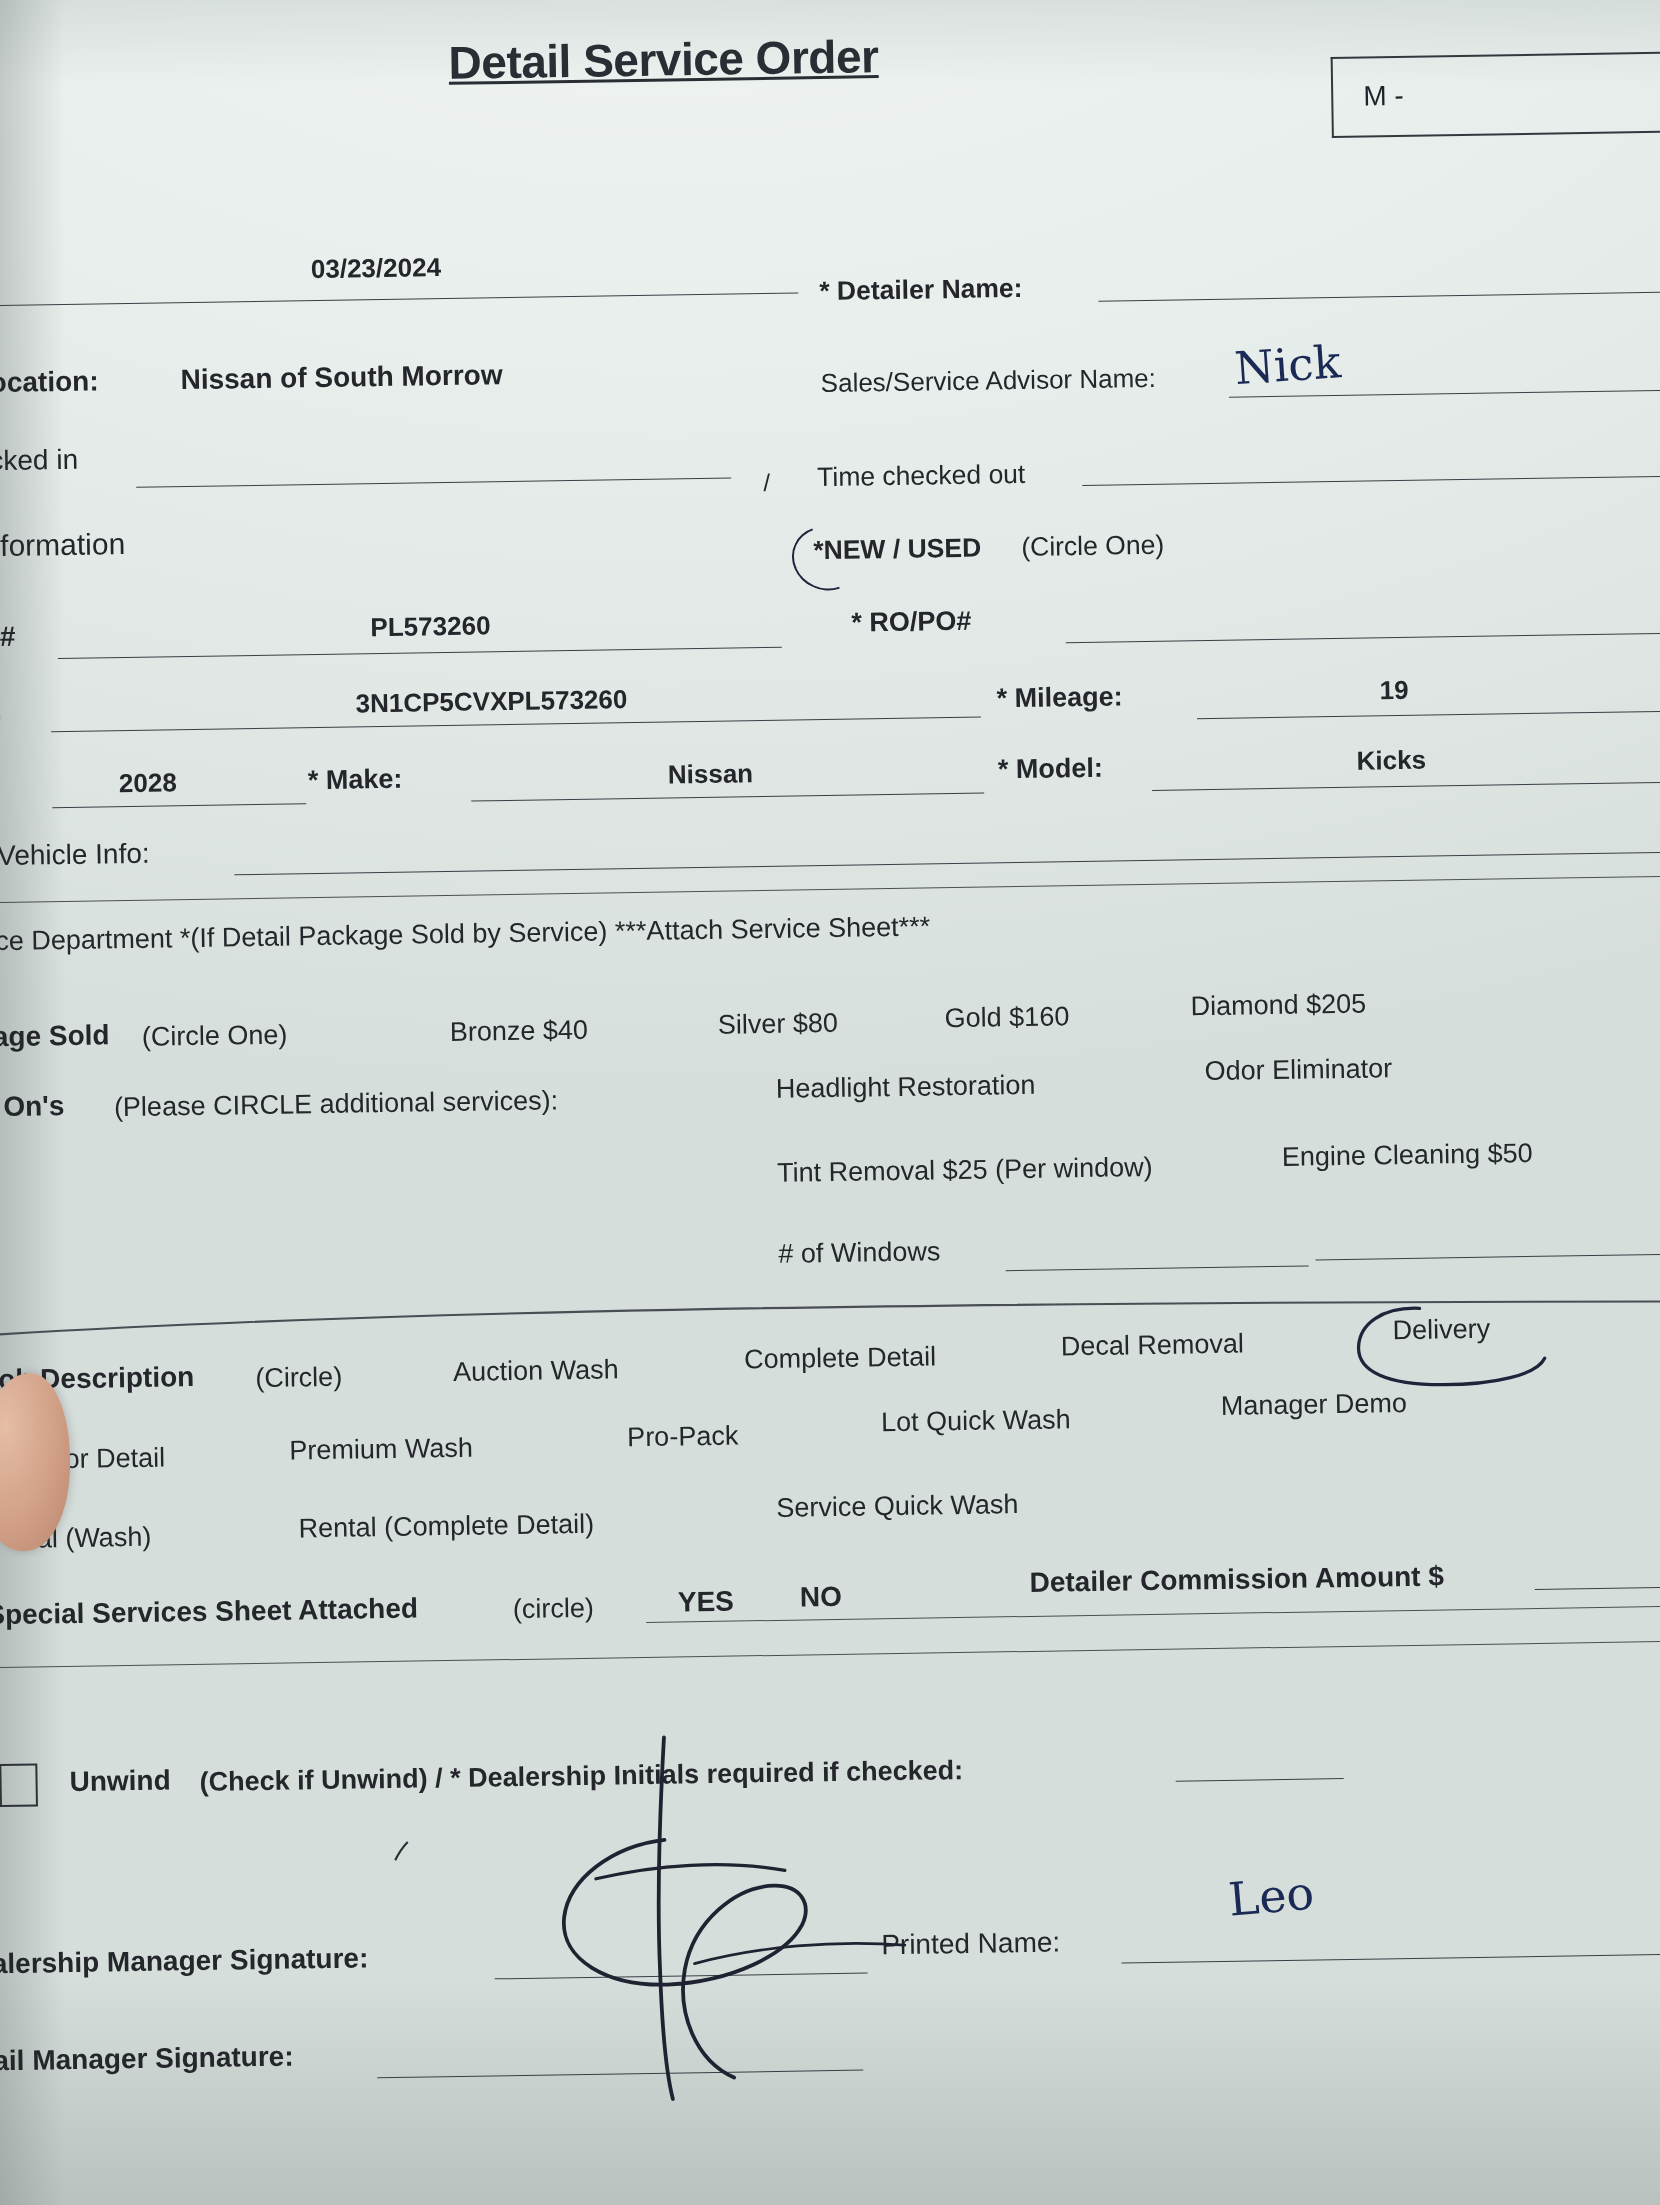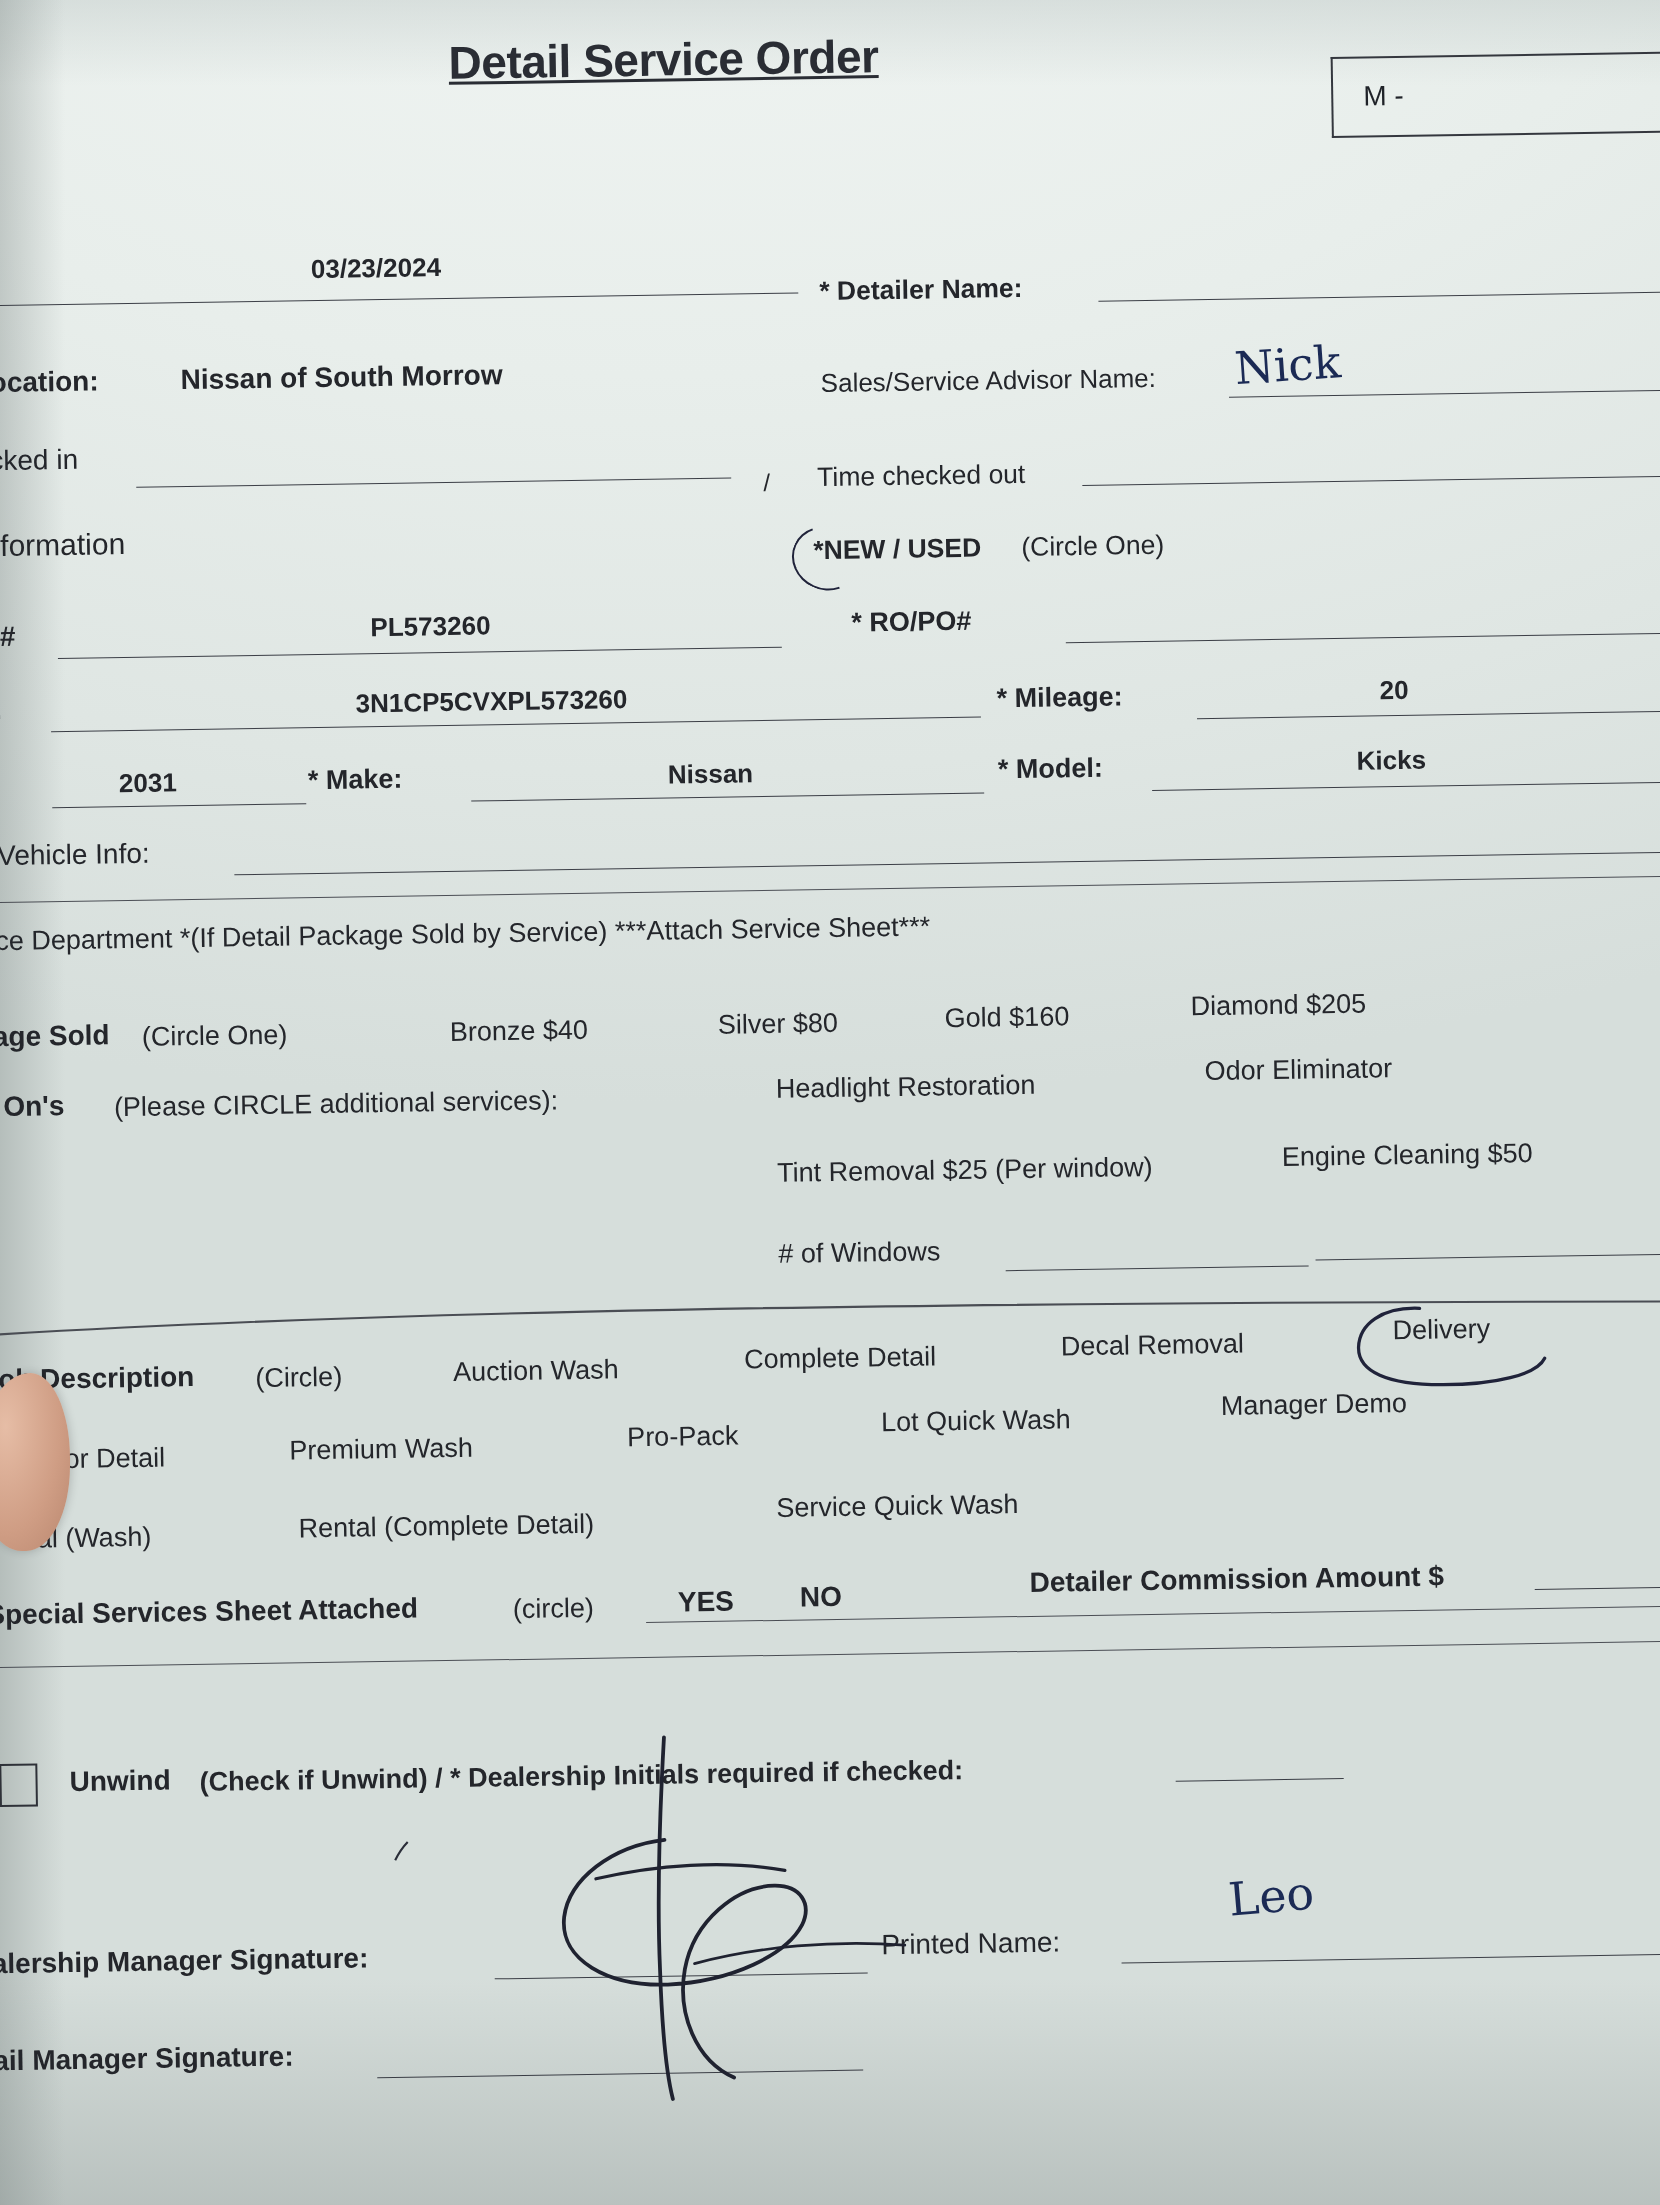--- a/index.html
+++ b/index.html
@@ -180,24 +180,24 @@
 
     <div class="t b" style="left:859px; top:608px; font-size:27px;">* RO/PO#</div>
     <div class="line" style="left:1073px; top:646px; width:624px;"></div>
 
     <div class="t b" style="left:-16px; top:681px; font-size:28px;">#:</div>
     <div class="line" style="left:57px; top:719px; width:930px;"></div>
     <div class="t b" style="left:362px; top:681px; font-size:26px;">3N1CP5CVXPL573260</div>
 
     <div class="t b" style="left:1003px; top:686px; font-size:27px;">* Mileage:</div>
     <div class="line" style="left:1203px; top:724px; width:497px;"></div>
-    <div class="t b" style="left:1386px; top:684px; font-size:26px;">20</div>
+    <div class="t b" style="left:1386px; top:684px; font-size:26px;">19</div>
 
     <div class="line" style="left:57px; top:795px; width:254px;"></div>
-    <div class="t b" style="left:124px; top:757px; font-size:26px;">2031</div>
+    <div class="t b" style="left:124px; top:757px; font-size:26px;">2028</div>
 
     <div class="t b" style="left:313px; top:757px; font-size:27px;">* Make:</div>
     <div class="line" style="left:476px; top:795px; width:513px;"></div>
     <div class="t b" style="left:673px; top:757px; font-size:26px;">Nissan</div>
 
     <div class="t b" style="left:1003px; top:757px; font-size:27px;">* Model:</div>
     <div class="line" style="left:1157px; top:795px; width:541px;"></div>
     <div class="t b" style="left:1362px; top:754px; font-size:26px;">Kicks</div>
 
     <div class="t" style="left:-16px; top:827px; font-size:28px;">r Vehicle Info:</div>

